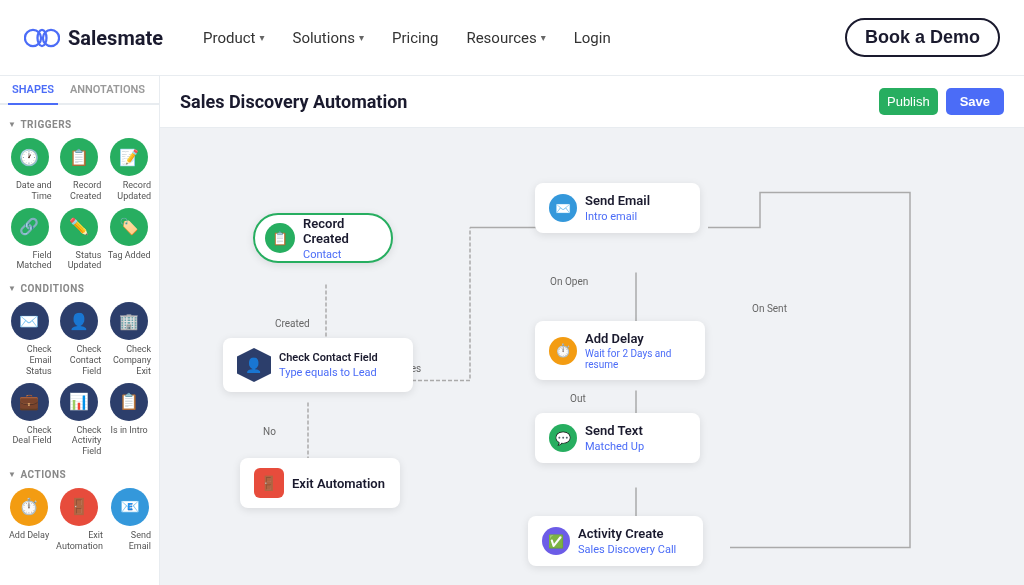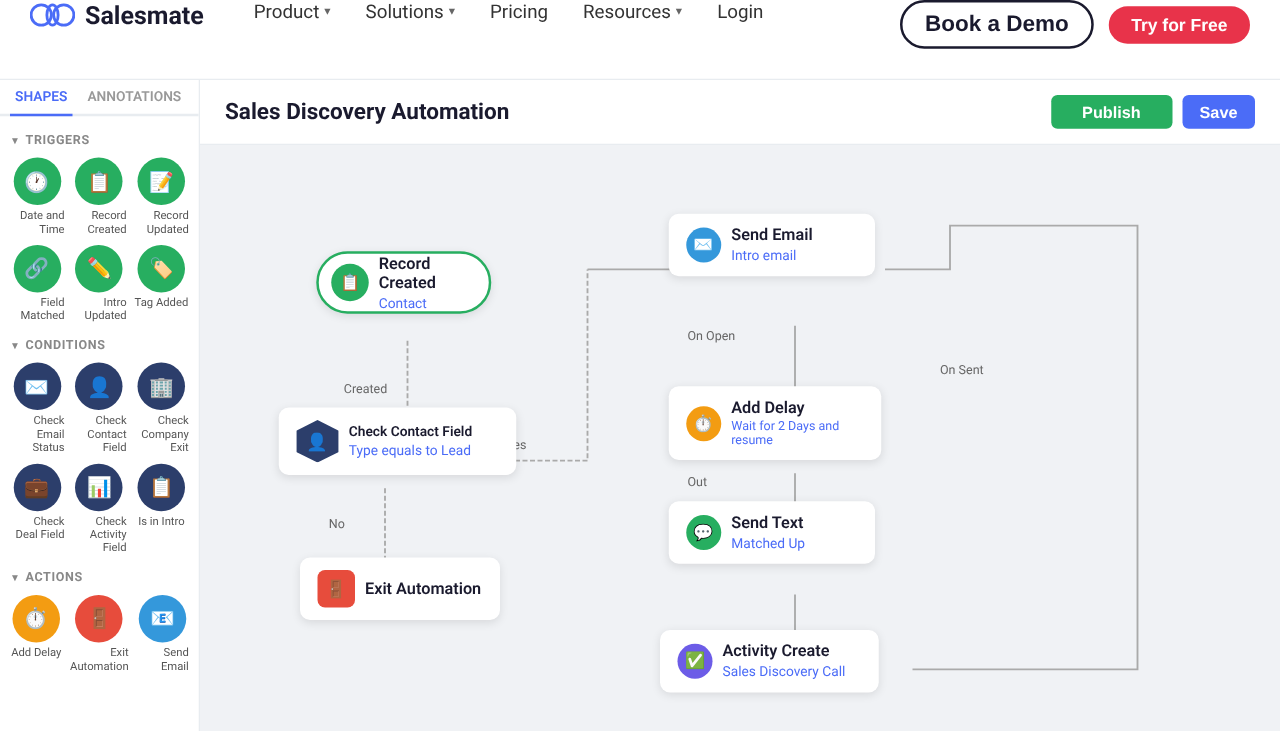--- a/index.html
+++ b/index.html
@@ -1,19 +1,19 @@
 <!DOCTYPE html>
 <html><head>
   <meta charset="utf-8">
   <style>
     * { box-sizing: border-box; margin: 0; padding: 0; }
     body { font-family: -apple-system, BlinkMacSystemFont, 'Segoe UI', Roboto, sans-serif; background: #f5f7fa; width: 1024px; height: 585px; overflow: hidden; }
 
     
-    .navbar { background: #fff; height: 64px; display: flex; align-items: flex-start; padding: 0 24px; border-bottom: 1px solid #e8ecf0; position: relative; z-index: 10; }
+    .navbar { background: #fff; height: 76px; display: flex; align-items: center; padding: 0 24px; border-bottom: 1px solid #e8ecf0; position: relative; z-index: 10; }
     .nav-logo { display: flex; align-items: center; gap: 8px; margin-right: 40px; }
     .nav-logo-icon { width: 36px; height: 24px; }
     .nav-logo-text { font-size: 20px; font-weight: 700; color: #1a1a2e; }
     .nav-links { display: flex; align-items: center; gap: 28px; flex: 1; }
     .nav-link { font-size: 15px; color: #333; cursor: pointer; display: flex; align-items: center; gap: 4px; }
     .chevron { font-size: 10px; color: #666; }
     .nav-actions { display: flex; align-items: center; gap: 12px; }
     .btn-demo { border: 2px solid #1a1a2e; border-radius: 20px; padding: 7px 18px; font-size: 18px; font-weight: 600; color: #1a1a2e; cursor: pointer; background: #fff; }
     .btn-free { background: #e8334a; border-radius: 20px; padding: 7px 18px; font-size: 14px; font-weight: 600; color: #fff; cursor: pointer; border: none; }
 
@@ -40,21 +40,21 @@
     .ic-darkblue { background: #2c3e6b; color: #fff; }
     .ic-orange { background: #f39c12; color: #fff; }
     .ic-red { background: #e74c3c; color: #fff; }
     .ic-blue { background: #3498db; color: #fff; }
 
     
     .canvas-area { flex: 1; display: flex; flex-direction: column; background: #f0f2f5; overflow: hidden; }
     .canvas-header { background: #fff; padding: 12px 20px; display: flex; align-items: center; justify-content: space-between; border-bottom: 1px solid #e8ecf0; }
     .canvas-title { font-size: 18px; font-weight: 700; color: #1a1a2e; }
     .header-btns { display: flex; gap: 8px; }
-    .btn-publish { background: #27ae60; color: #fff; border: none; border-radius: 5px; padding: 6px 25px; font-size: 13px; font-weight: 700; cursor: pointer; }
+    .btn-publish { background: #27ae60; color: #fff; border: none; border-radius: 5px; padding: 6px 8px; font-size: 13px; font-weight: 400; cursor: pointer; }
     .btn-save { background: #4b6cf7; color: #fff; border: none; border-radius: 5px; padding: 6px 14px; font-size: 13px; font-weight: 600; cursor: pointer; }
 
     .canvas { flex: 1; position: relative; overflow: hidden; background: #f0f2f5; }
 
     
     .node { position: absolute; background: #fff; border-radius: 8px; box-shadow: 0 2px 8px rgba(0,0,0,0.1); padding: 10px 14px; min-width: 120px; }
     .node-icon { width: 28px; height: 28px; border-radius: 50%; display: flex; align-items: center; justify-content: center; font-size: 13px; flex-shrink: 0; }
     .node-title { font-size: 13px; font-weight: 600; color: #1a1a2e; }
     .node-sub { font-size: 11px; color: #4b6cf7; margin-top: 2px; }
 
@@ -97,21 +97,20 @@
     <span class="nav-link">
       <span>Resources</span>
       <span class="chevron">▾</span>
     </span>
     <span class="nav-link">
       <span>Login</span>
     </span>
   </div>
   <div class="nav-actions">
     <button class="btn-demo">Book a Demo</button>
-    <button class="btn-free">Try for Free</button>
   </div>
 </nav>
 
 <div class="main">
 
   <div class="sidebar">
     <div class="tabs-row">
       <span class="tab active">SHAPES</span>
       <span class="tab" style="margin-left:8px;">ANNOTATIONS</span>
     </div>
@@ -133,21 +132,21 @@
         <div class="icon-item">
           <div class="icon-circle ic-green">📝</div>
           <span class="icon-label">Record Updated</span>
         </div>
         <div class="icon-item">
           <div class="icon-circle ic-green">🔗</div>
           <span class="icon-label">Field Matched</span>
         </div>
         <div class="icon-item">
           <div class="icon-circle ic-green">✏️</div>
-          <span class="icon-label">Intro Updated</span>
+          <span class="icon-label">Status Updated</span>
         </div>
         <div class="icon-item">
           <div class="icon-circle ic-green">🏷️</div>
           <span class="icon-label">Tag Added</span>
         </div>
       </div>
 
       <div class="section-title">
         <span class="arrow">▼</span>
         <span>CONDITIONS</span>
@@ -229,21 +228,21 @@
         <line x1="476" y1="355" x2="476" y2="398" stroke="#aaa" stroke-width="1.5"></line>
 
         <polyline points="548,95 600,95 600,60 750,60 750,415 600,415" stroke="#aaa" stroke-width="1.5" fill="none"></polyline>
         <line x1="600" y1="415" x2="570" y2="415" stroke="#aaa" stroke-width="1.5"></line>
       </svg>
 
       <div class="label-tag" style="left:115px;top:190px;">Created</div>
       <div class="label-tag" style="left:245px;top:235px;">Yes</div>
       <div class="label-tag" style="left:103px;top:298px;">No</div>
       <div class="label-tag" style="left:390px;top:148px;">On Open</div>
-      <div class="label-tag" style="left:390px;top:265px;">Out</div>
+      <div class="label-tag" style="left:410px;top:265px;">Out</div>
       <div class="label-tag" style="left:592px;top:175px;">On Sent</div>
 
       <div class="node start-node" style="top:85px;left:93px;width:140px;">
         <div class="start-circle">📋</div>
         <div>
           <div class="node-title">Record Created</div>
           <div class="node-sub">Contact</div>
         </div>
       </div>
 

